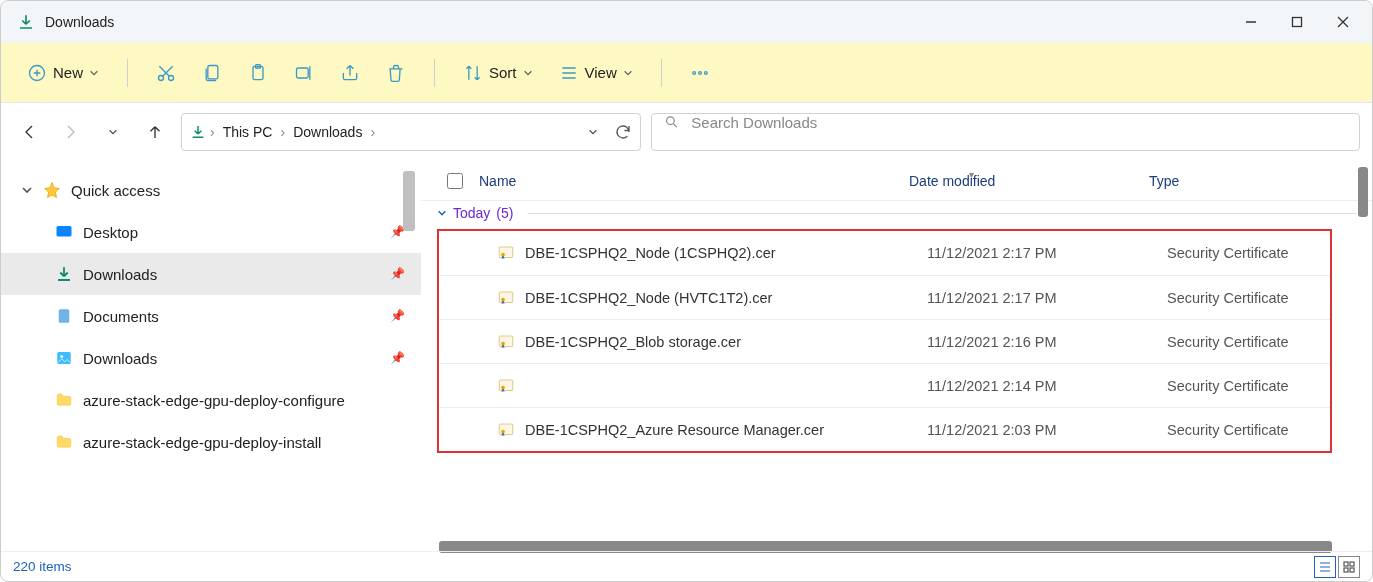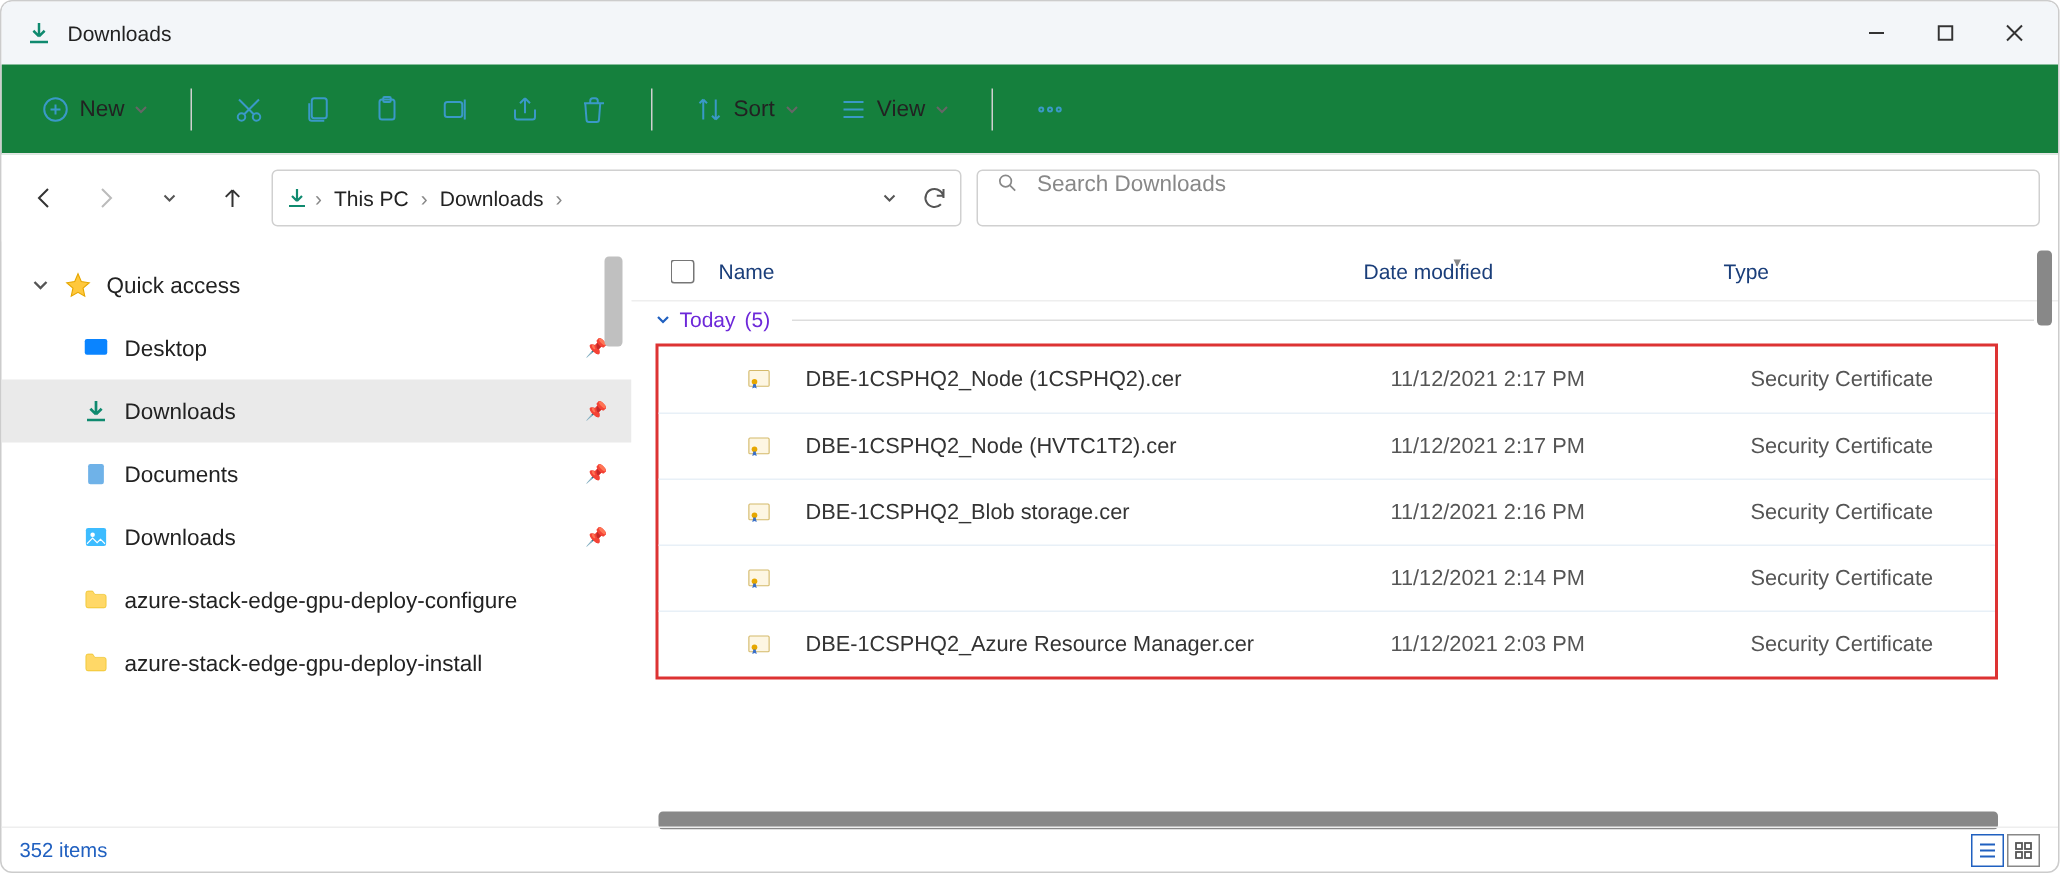--- a/index.html
+++ b/index.html
@@ -7,21 +7,21 @@
 
 
 .titlebar { height: 42px; display: flex; align-items: center; padding: 0 6px 0 16px; background: #f3f6f9; }
 .titlebar .app-icon { width: 18px; height: 18px; margin-right: 10px; }
 .titlebar .title { font-size: 14px; color: #222; }
 .titlebar .spacer { flex: 1; }
 .titlebar .win-btn { width: 46px; height: 32px; display: flex; align-items: center; justify-content: center; color: #333; }
 .titlebar .win-btn svg { width: 12px; height: 12px; }
 
 
-.toolbar { height: 60px; display: flex; align-items: center; padding: 0 16px; gap: 6px; background: #15803d; border-bottom: 1px solid #e5e5e5; }
+.toolbar { height: 60px; display: flex; align-items: center; padding: 0 16px; gap: 6px; background: #fef9c3; border-bottom: 1px solid #e5e5e5; }
 .tb-sep { width: 1px; height: 28px; background: #d0d0d0; margin: 0 12px; }
 .tb-btn { display: flex; align-items: center; gap: 6px; padding: 6px 10px; border-radius: 4px; color: #444; font-size: 15px; }
 .tb-icon { width: 20px; height: 20px; stroke: #3a99c7; fill: none; stroke-width: 1.6; }
 .tb-label { color: #222; }
 .chev { width: 10px; height: 10px; stroke: #666; fill: none; stroke-width: 1.6; }
 
 
 .navrow { height: 58px; display: flex; align-items: center; padding: 0 12px; gap: 10px; background: #fff; }
 .nav-btn { width: 32px; height: 32px; display: flex; align-items: center; justify-content: center; color: #555; }
 .nav-btn.disabled { color: #bbb; }
@@ -52,21 +52,21 @@
 .col-sorter { position: absolute; top: -4px; left: 60px; color: #888; font-size: 10px; }
 .cols input[type=checkbox] { width: 16px; height: 16px; }
 
 .group { display: flex; align-items: center; padding: 4px 16px; font-size: 14px; color: #6d28d9; gap: 6px; }
 .group .line { flex: 1; height: 1px; background: #ddd; margin-left: 8px; }
 
 .file-list { flex: 1; overflow: hidden; position: relative; }
 .file-box { border: 2px solid #d33; margin: 4px 40px 4px 16px; }
 .file-row { display: flex; align-items: center; height: 44px; padding-left: 26px; font-size: 14.5px; color: #333; border-top: 1px solid #e8f0f7; }
 .file-row:first-child { border-top: none; }
-.file-row .col-name { display: flex; align-items: center; gap: 22px; text-align: center; }
+.file-row .col-name { display: flex; align-items: center; gap: 10px; text-align: center; }
 .file-row .fileico { width: 18px; height: 18px; }
 .file-row .col-date { color: #555; padding-left: 0; }
 .file-row .col-type { color: #555; }
 .file-list .hscroll { position: absolute; bottom: 0; left: 18px; right: 40px; height: 12px; background: #888; border-radius: 3px; }
 .files .vscroll { position: absolute; top: 6px; right: 4px; width: 10px; height: 50px; background: #888; border-radius: 3px; }
 
 
 .statusbar { position: absolute; bottom: 0; left: 0; right: 0; height: 30px; display: flex; align-items: center; padding: 0 12px; font-size: 13.5px; color: #2060c0; border-top: 1px solid #eee; }
 .statusbar .spacer { flex: 1; }
 .view-toggle { display: flex; gap: 2px; }
@@ -392,21 +392,21 @@
             <div class="col-type">Security Certificate</div>
           </div>
         </div>
       <div class="hscroll"></div>
     </div>
     <div class="vscroll"></div>
   </div>
 </div>
 
 <div class="statusbar">
-  <span>352 items</span>
+  <span>220 items</span>
   <span class="spacer"></span>
   <div class="view-toggle">
     <div class="vbtn active">
         <svg width="12" height="12" viewBox="0 0 12 12" stroke="#2060c0" stroke-width="1.2">
           <path d="M1 2h10M1 6h10M1 10h10"></path>
         </svg>
       </div>
     <div class="vbtn">
         <svg width="12" height="12" viewBox="0 0 12 12" stroke="#555" fill="none" stroke-width="1.2">
           <rect x="1" y="1" width="4" height="4"></rect>

